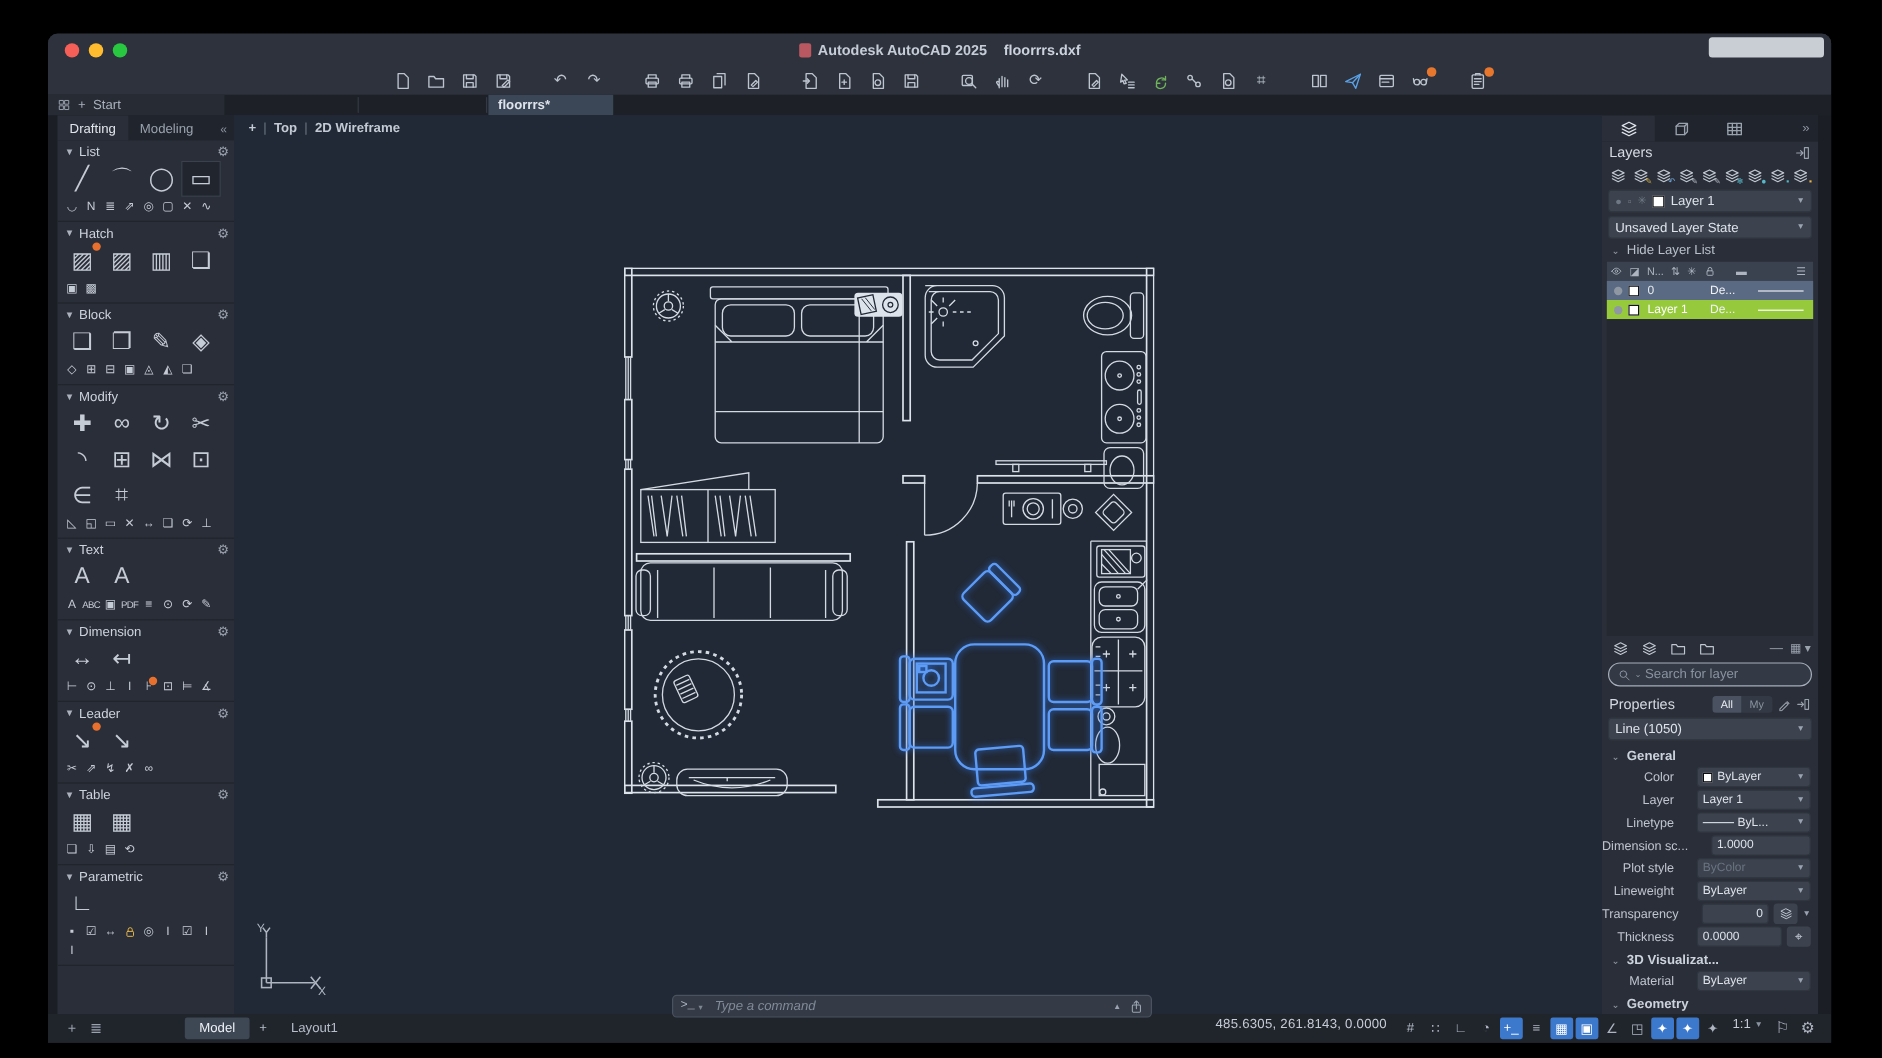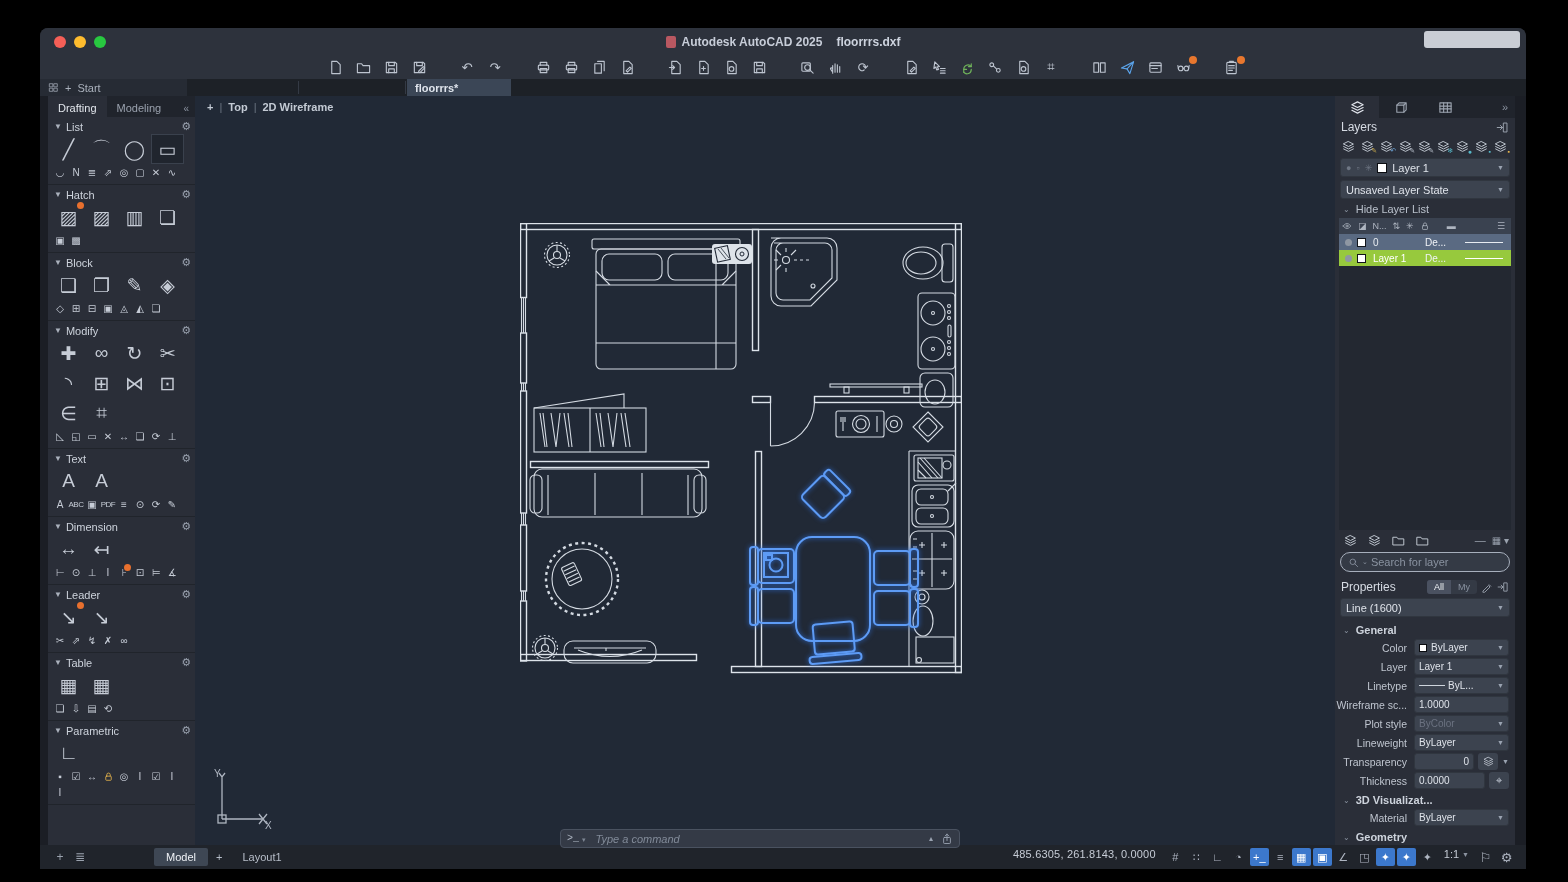--- a/index.html
+++ b/index.html
@@ -114,21 +114,21 @@
   .prophead{display:flex;align-items:center;height:22px;padding:0 6px;gap:4px;flex:0 0 auto;}
   .prophead .ptitle{font-size:12px;color:#d6dbe3;}
   .pill{margin-left:auto;display:flex;background:#343a45;border-radius:3px;overflow:hidden;font-size:9px;}
   .pill span{padding:2px 7px;color:#8a93a1;}
   .pill .on{background:#4a5160;color:#eef1f5;text-align:center;}
   .prophead .svgi{width:12px;height:12px;color:#9aa2ae;}
   .selfield{margin:0 5px 3px;}
   .sechead{display:flex;align-items:center;gap:6px;padding:4px 8px 2px;color:#cdd3dc;font-weight:bold;font-size:11px;}
   .sechead .ch{font-size:8px;color:#8b93a0;font-weight:normal;}
   .prow2{display:flex;align-items:center;height:19px;padding-right:6px;}
-  .prow2 .plab{flex:1;text-align:right;color:#bfc5cf;padding-right:7px;font-size:10.5px;white-space:nowrap;}
+  .prow2 .plab{flex:1;text-align:right;color:#bfc5cf;padding-right:19px;font-size:10.5px;white-space:nowrap;}
   .pctl{width:95px;display:flex;align-items:center;gap:4px;}
   .pctl .field{flex:1;height:17px;font-size:10px;padding:0 4px;}
   .pctl .field.dis{color:#6b7280;}
   .pctl .ltsample{width:26px;height:1px;background:#cfd5dd;margin-right:3px;}
   .pctl .icbox{width:20px;height:17px;background:#3c434f;border-radius:3px;display:flex;align-items:center;justify-content:center;color:#bdc4cf;}
   .pctl .icbox .svgi{width:11px;height:11px;}
   
   .statusbar{height:24px;background:#20242b;display:flex;align-items:center;padding:0 10px;flex:0 0 auto;color:#b7bec9;}
   .sb-ic{width:20px;text-align:center;font-size:12px;color:#9aa2ae;}
   .mtabs{display:flex;align-items:flex-start;margin-left:64px;font-size:11px;}
@@ -1124,21 +1124,21 @@
             <path d="M3 13l7-7 2 2-7 7H3z"></path>
             <path d="M11 5l2 2"></path>
           </svg>
         <svg class="svgi" viewBox="0 0 16 16">
             <rect x="9.5" y="2.5" width="4" height="11"></rect>
             <path d="M1.5 8H8M5.5 5.5 8 8l-2.5 2.5"></path>
           </svg>
       </div>
 
       <div class="field selfield">
-        <span>Line (1600)</span>
+        <span>Line (1050)</span>
         <span class="dd">▼</span>
       </div>
 
       <div id="prop-sections" style="overflow:hidden;flex:0 1 auto;">
           <div class="sechead">
             <span class="ch">⌄</span>
             <span>General</span>
           </div>
           <div class="prow2">
             <span class="plab">Color</span>
@@ -1163,21 +1163,21 @@
             <span class="plab">Linetype</span>
             <span class="pctl">
               <span class="field">
                 <span class="ltsample"></span>
                 <span>ByL...</span>
                 <span class="dd">▼</span>
               </span>
             </span>
           </div>
           <div class="prow2">
-            <span class="plab">Wireframe sc...</span>
+            <span class="plab">Dimension sc...</span>
             <span class="pctl">
               <span class="field">
                 <span>1.0000</span>
               </span>
             </span>
           </div>
           <div class="prow2">
             <span class="plab">Plot style</span>
             <span class="pctl">
               <span class="field dis">

